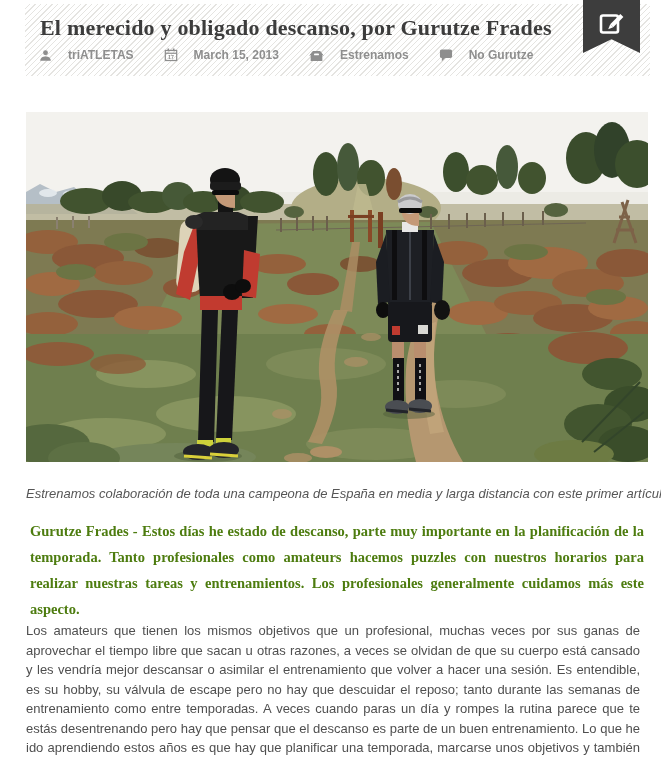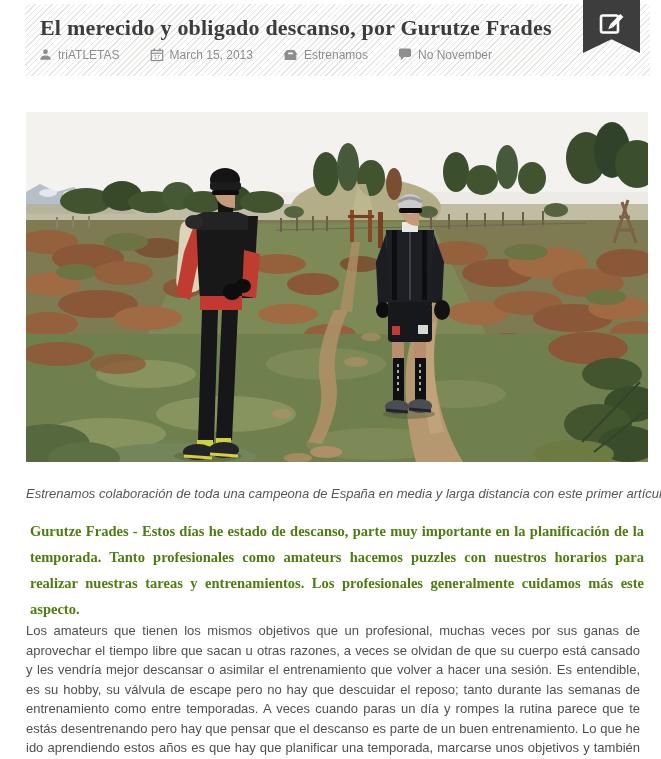--- a/index.html
+++ b/index.html
@@ -6,21 +6,21 @@
   .page{position:relative;width:661px;height:759px;overflow:hidden;background:#fff;
         font-family:"Liberation Sans",sans-serif;padding-left:8px;}
 
   
   .post-header{position:absolute;left:25px;top:4px;width:625px;height:72px;
     background:repeating-linear-gradient(135deg,#ffffff 0px,#ffffff 3px,#e5e4e1 3px,#e5e4e1 4px);}
   .post-title{margin:11px 0 0 15px;font-family:"Liberation Serif","DejaVu Serif",serif;
     font-weight:bold;font-size:22px;line-height:26px;color:#3c3c3c;letter-spacing:.2px;}
   .meta{display:flex;align-items:center;gap:30px;margin:7px 0 0 14px;
     color:#8e8e8e;font-size:12px;}
-  .meta-item{display:flex;gap:6px;white-space:nowrap;}
+  .meta-item{display:flex;align-items:center;gap:16px;white-space:nowrap;font-weight:bold;}
   .meta-item svg{display:block;}
 
   
   .edit-badge{position:absolute;top:-4px;right:10px;width:57px;height:53px;background:#3d3d3d;
     clip-path:polygon(0 0,100% 0,100% 100%,50% 74%,0 100%);
     display:flex;justify-content:center;cursor:pointer;}
   .edit-badge svg{margin-top:8px;}
 
   
   .photo{position:absolute;left:26px;top:112px;width:622px;height:350px;margin:0;}
@@ -79,21 +79,21 @@
         </span>
         <span>Estrenamos</span>
       </span>
 
       <span class="meta-item">
         <span>
           <svg width="14" height="13" viewBox="0 0 16 15">
             <path d="M1 2.5 C1 1.4 1.9 .5 3 .5 H13 C14.1 .5 15 1.4 15 2.5 V8.5 C15 9.6 14.1 10.5 13 10.5 H7 L3.2 14 V10.5 H3 C1.9 10.5 1 9.6 1 8.5 Z" fill="#8e8e8e"></path>
           </svg>
         </span>
-        <span>No November</span>
+        <span>No Gurutze</span>
       </span>
     </div>
 
     <div class="edit-badge">
       <span>
         <svg width="28" height="28" viewBox="0 0 28 28">
           <rect x="3" y="7.5" width="17" height="17" rx="2" fill="none" stroke="#ffffff" stroke-width="2.6"></rect>
           <polygon points="12.2,16.2 22.4,6 25.4,9 15.2,19.2" fill="#ffffff"></polygon>
           <polygon points="10.2,21.2 12.2,16.2 15.2,19.2" fill="#ffffff"></polygon>
         </svg>

